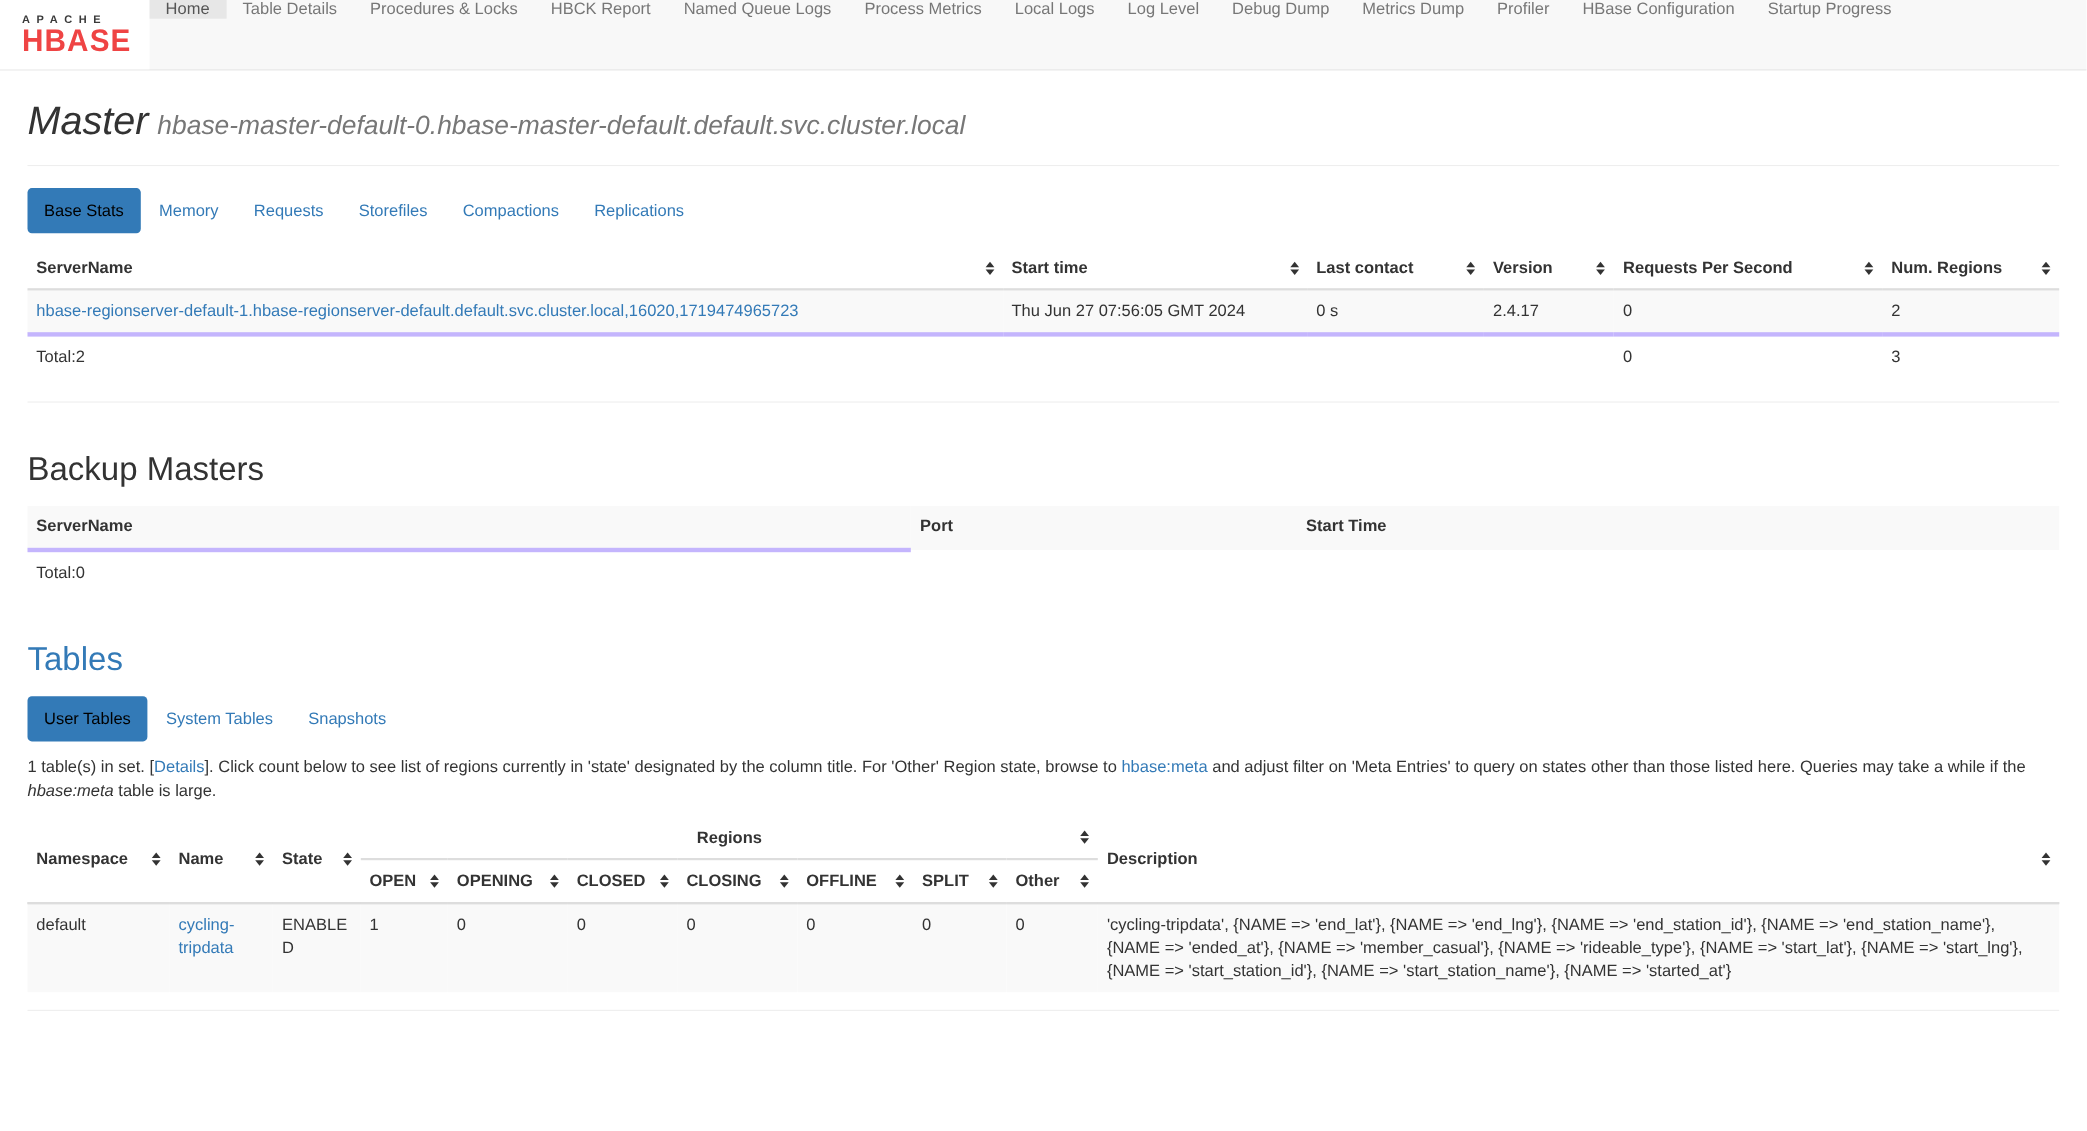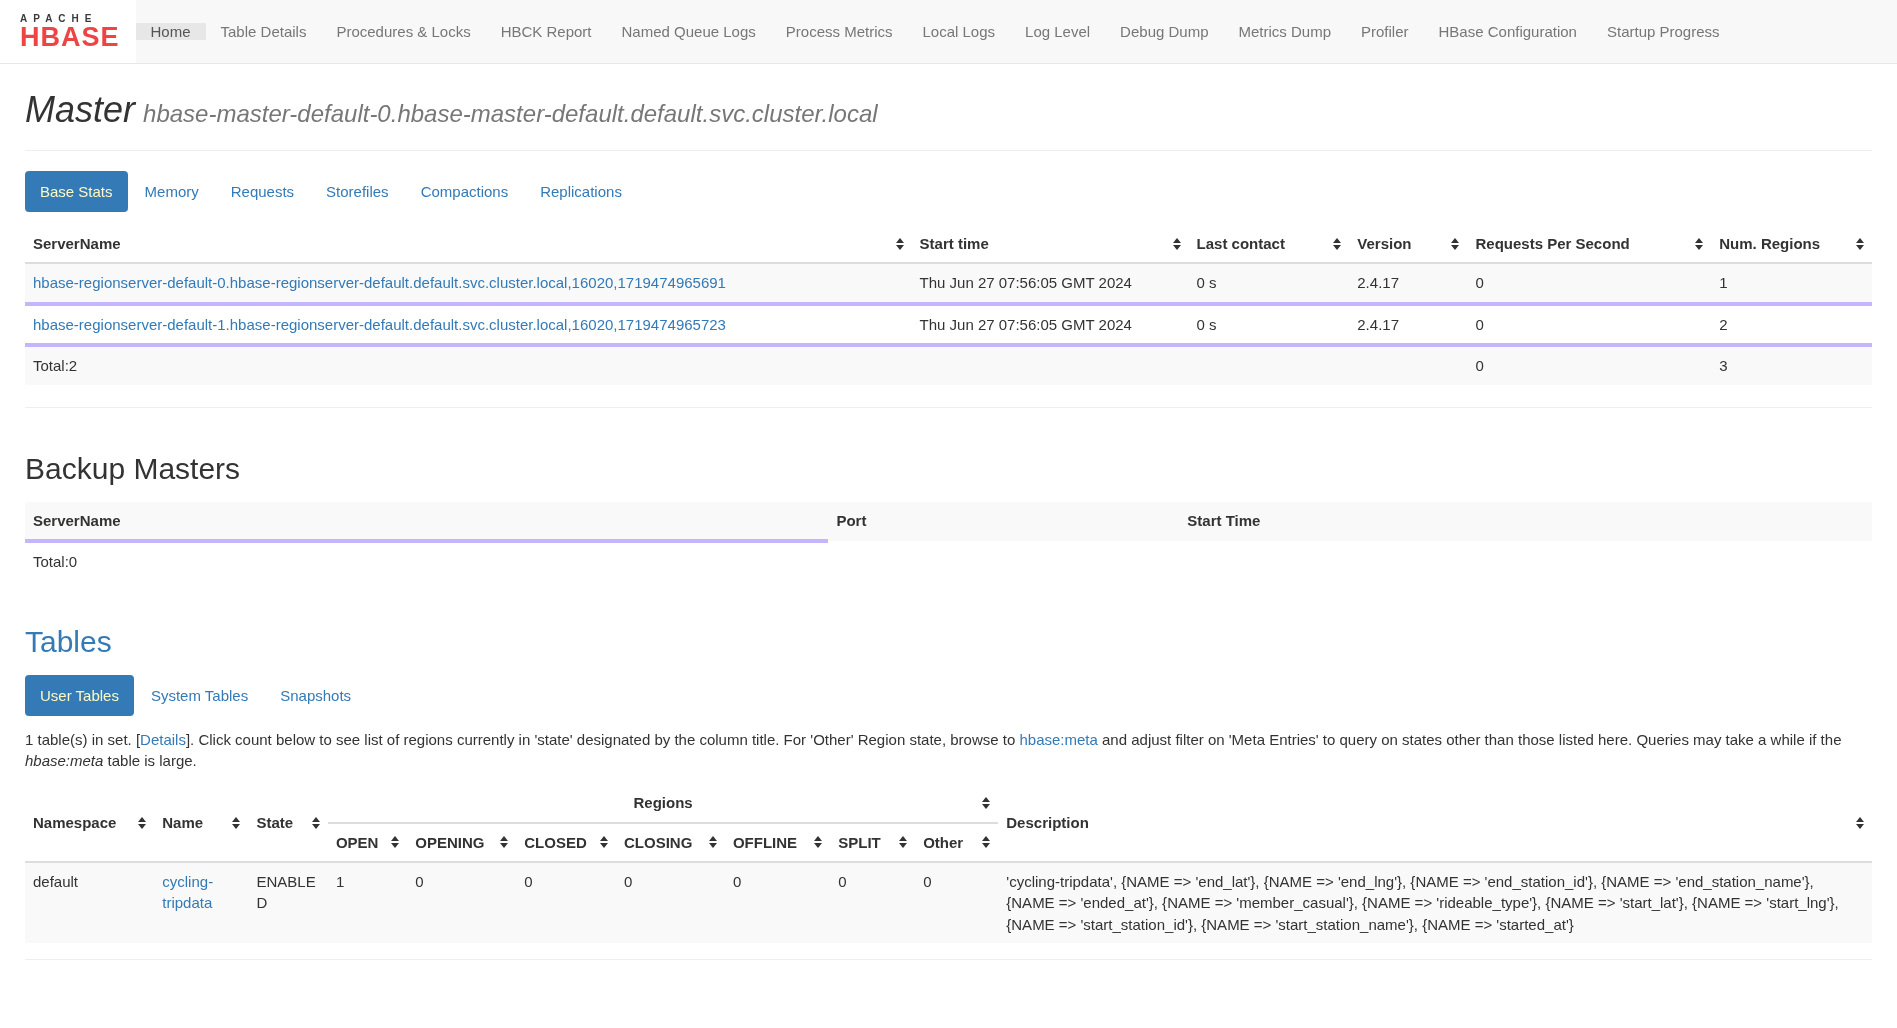--- a/index.html
+++ b/index.html
@@ -8,39 +8,39 @@
   body { width:1897px; height:1028px; overflow:hidden; }
 
   
   .navbar { height:64px; background:#f8f8f8; border-bottom:1px solid #e7e7e7;
     display:flex; align-items:stretch; }
   .brand { display:flex; flex-direction:column; justify-content:center;
     padding:3px 16px 3px 20px; background:#fff; min-width:120px; }
   .brand-top { font-size:10px; font-weight:bold; letter-spacing:6px; color:#3a3a3a; line-height:1; }
   .brand-bottom { font-size:27px; font-weight:bold; color:#ef4444; letter-spacing:1px; line-height:0.95;
     transform:scaleY(1.05); transform-origin:left top; }
-  .nav-items { display:flex; align-items:center; }
+  .nav-items { display:flex; align-items:flex-start; }
   .nav-item { display:flex; align-items:center; padding:0 15px; color:#777;
     text-decoration:none; font-size:15px; cursor:pointer; }
   .nav-item.active { background:#e7e7e7; color:#555; }
 
   
   .container { padding:0 25px; }
   h1.page-title { font-size:36px; font-weight:400; margin:25px 0 10px; color:#333;font-style:italic; }
   h1.page-title .subtitle { font-size:24px; color:#777; font-weight:400; margin-left:8px; }
   .page-header { border-bottom:1px solid #eee; padding-bottom:9px; margin-bottom:20px; }
   h2.section-title { font-size:30px; font-weight:400; margin:44px 0 16px; color:#333; }
   h2.section-title.linked { color:#337ab7; }
   .divider { border:0; border-top:1px solid #eee; margin:14px 0 0; }
 
   
   .pills { display:flex; margin:0 0 13px; }
   .pill { color:#337ab7; padding:10px 15px; border-radius:4px; text-decoration:none;
     font-size:15px; line-height:1.4; cursor:pointer; margin-right:2px; }
-  .pill.active { background:#337ab7; color:#fef9c3; }
+  .pill.active { background:#337ab7; color:#000000; }
 
   
   table { width:100%; border-collapse:collapse; table-layout:fixed; margin-bottom:22px; }
   th, td { text-align:left; padding:8px; font-size:15px; line-height:1.43;
     vertical-align:top; word-wrap:break-word; }
   thead th { border-bottom:2px solid #ddd; vertical-align:middle; }
   tbody td, tbody th { border-top:4px solid #c4b5fd; }
   tbody tr:first-child td, tbody tr:first-child th { border-top:none; }
   .striped tbody tr:nth-child(odd) { background:#f9f9f9; }
   td.no-border { border-top:none; }
@@ -174,28 +174,20 @@
               <span>Num. Regions</span>
               <span class="sorter">
                 <i class="up"></i>
                 <i class="dn"></i>
               </span>
             </span>
           </th>
       </tr>
     </thead>
     <tbody>
-      <tr>
-        <td><a class="lnk">hbase-regionserver-default-0.hbase-regionserver-default.default.svc.cluster.local,16020,1719474965691</a></td>
-        <td>Thu Jun 27 07:56:05 GMT 2024</td>
-        <td>0 s</td>
-        <td>2.4.17</td>
-        <td>0</td>
-        <td>1</td>
-      </tr>
       <tr>
         <td><a class="lnk">hbase-regionserver-default-1.hbase-regionserver-default.default.svc.cluster.local,16020,1719474965723</a></td>
         <td>Thu Jun 27 07:56:05 GMT 2024</td>
         <td>0 s</td>
         <td>2.4.17</td>
         <td>0</td>
         <td>2</td>
       </tr>
       <tr>
         <td>Total:2</td>

